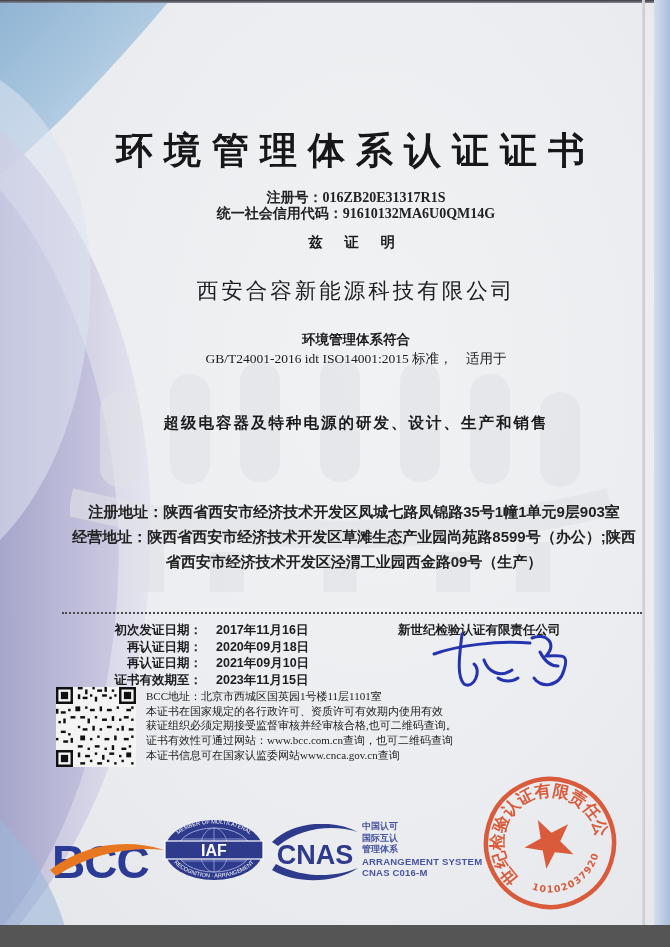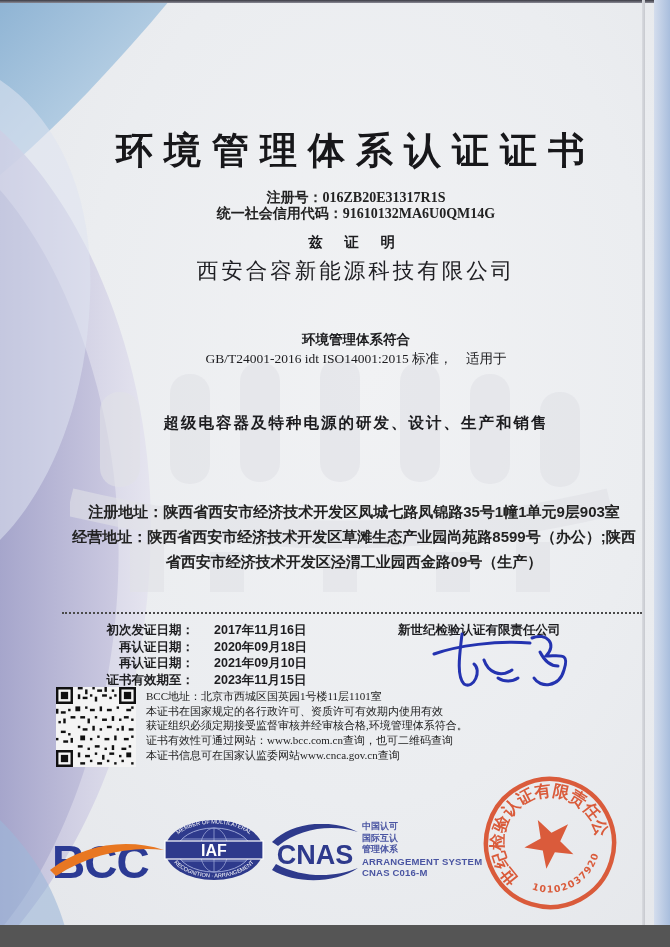--- a/index.html
+++ b/index.html
@@ -11,31 +11,31 @@
   
   .edge-top{left:0;top:0;width:670px;height:3px;background:linear-gradient(#3b3b44,#8a8a95);}
   .edge-right-fold{left:642px;top:0;width:3px;height:947px;background:linear-gradient(to right,#d9dbe0,#c7c9cf);}
   .edge-right{left:654px;top:0;width:16px;height:947px;background:linear-gradient(to right,#d4dded,#a9bedd);}
   .edge-bottom{left:0;top:941px;width:670px;height:6px;background:linear-gradient(to right,#93a9cf,#c2cde2);}
   
   .title{top:126px;font-family:"Liberation Serif",serif;font-size:37px;font-weight:600;
          letter-spacing:11px;color:#17171a;}
   .regline{font-family:"Liberation Serif",serif;font-size:14px;font-weight:bold;color:#222;}
   .certify{top:233px;font-family:"Liberation Serif",serif;font-size:14.5px;font-weight:bold;letter-spacing:9px;}
-  .company{top:256px;font-family:"Liberation Serif",serif;font-size:21.5px;letter-spacing:3px;color:#1e1e22;}
+  .company{top:276px;font-family:"Liberation Serif",serif;font-size:21.5px;letter-spacing:3px;color:#1e1e22;}
   .compliance{top:331px;font-family:"Liberation Serif",serif;font-size:13.5px;font-weight:bold;}
   .standard{top:350px;font-family:"Liberation Serif",serif;font-size:13.5px;}
   .scope{top:413px;font-family:"Liberation Serif",serif;font-size:15.5px;font-weight:bold;letter-spacing:2px;}
   .addresses{top:499px;left:68px;right:30px;text-align:center;font-size:15px;font-weight:bold;
              line-height:25px;color:#222;}
   .dashline{left:62px;top:612px;width:580px;border-top:2px dotted #4a4a4a;height:0;}
-  .dates{left:88px;top:622px;font-size:12.5px;font-weight:bold;line-height:16.5px;}
+  .dates{left:96px;top:622px;font-size:12.5px;font-weight:bold;line-height:16.5px;}
   .dates .row{display:flex;}
   .dates .lbl{width:106px;text-align:right;}
-  .dates .val{margin-left:20px;}
+  .dates .val{margin-left:14px;}
   .issuer{left:398px;top:622px;font-size:12.5px;font-weight:bold;line-height:17px;}
   .notes{left:146px;top:689px;width:350px;font-family:"Liberation Serif",serif;
          font-size:11px;line-height:14.7px;color:#1b1b1b;}
   .cnas-block{left:362px;top:821px;font-size:9px;line-height:11.5px;color:#4a55a2;font-weight:bold;}
   .cnas-block .en{font-size:9.5px;font-weight:bold;letter-spacing:.2px;}
 </style>
 </head>
 <body>
 
 <div class="page">
@@ -234,21 +234,21 @@
         <rect x="21" y="30" width="1" height="1"></rect>
         <rect x="24" y="31" width="1" height="1"></rect>
         <rect x="27" y="30" width="1" height="1"></rect>
         <rect x="31" y="31" width="1" height="1"></rect>
     </g>
   </svg>
 
   <div class="abs notes">
     <div>BCC地址：北京市西城区国英园1号楼11层1101室</div>
     <div>本证书在国家规定的各行政许可、资质许可有效期内使用有效</div>
-    <div>获证组织必须定期接受监督审核并经审核合格,环境管理体系符合。</div>
+    <div>获证组织必须定期接受监督审核并经审核合格,也可二维码查询。</div>
     <div>证书有效性可通过网站：www.bcc.com.cn查询，也可二维码查询</div>
     <div>本证书信息可在国家认监委网站www.cnca.gov.cn查询</div>
   </div>
 
   <svg class="abs" style="left:455px;top:748px;opacity:.93;" width="190" height="190" viewBox="-95 -95 190 190">
     <g transform="rotate(-28)" fill="#d9512e">
       <circle r="64" fill="none" stroke="#d9512e" stroke-width="4.5"></circle>
       <polygon points="0,-26 6.1,-8.4 24.7,-8 9.9,3.2 15.3,21 0,10.4 -15.3,21 -9.9,3.2 -24.7,-8 -6.1,-8.4"></polygon>
       <defs>
         <path id="sealArc" d="M -44.2,16.1 A 47,47 0 1 1 44.2,16.1"></path>

